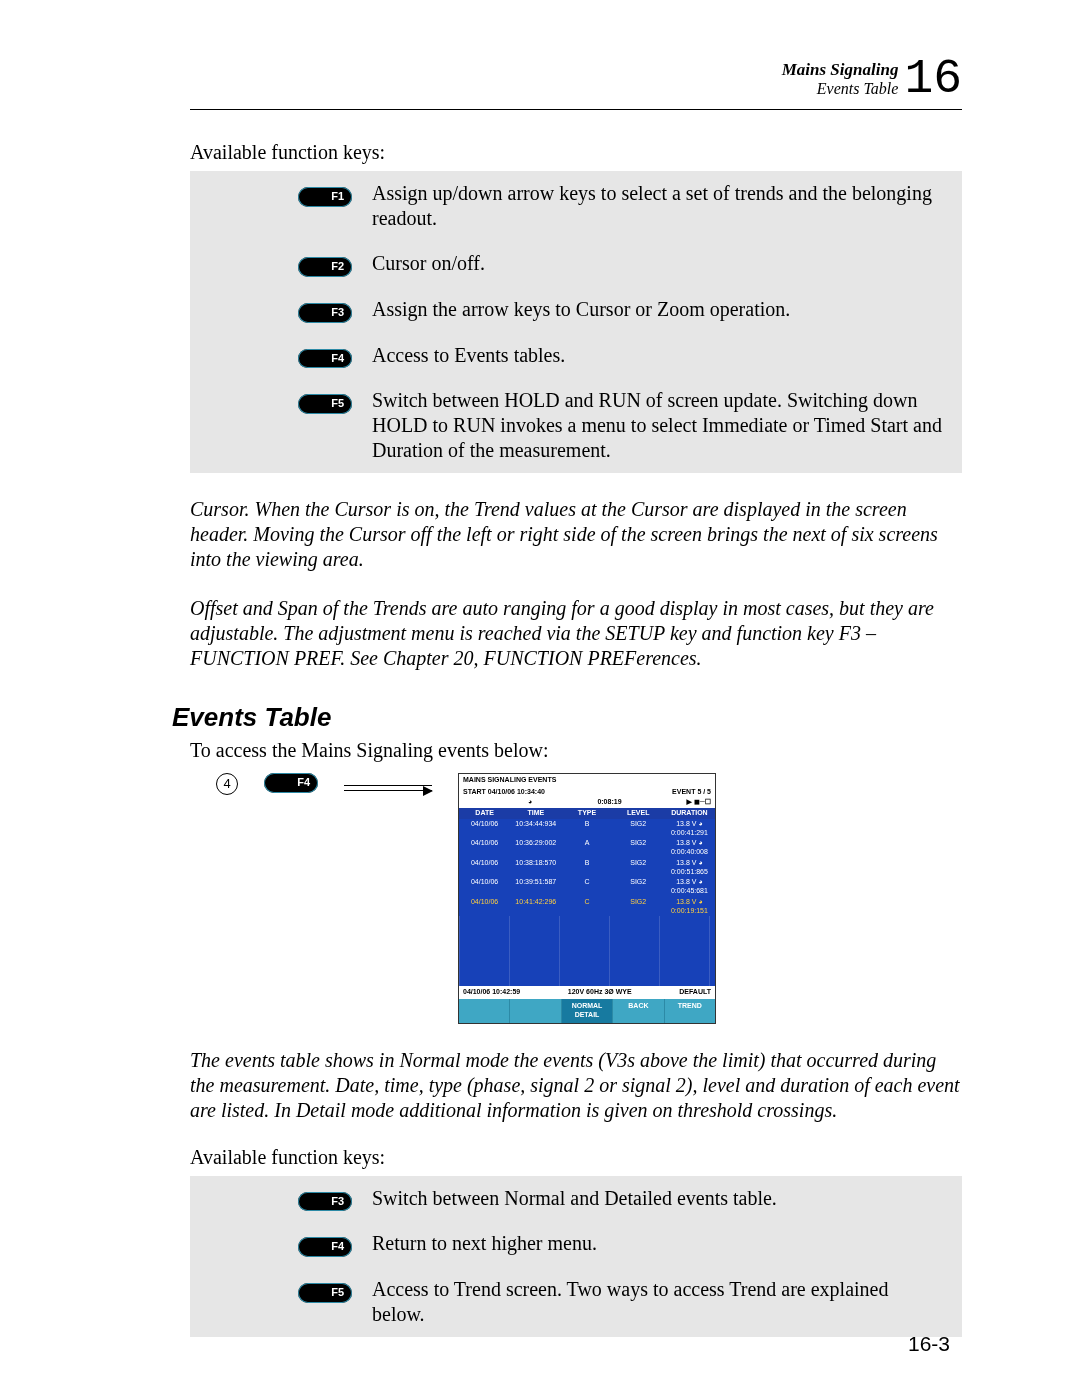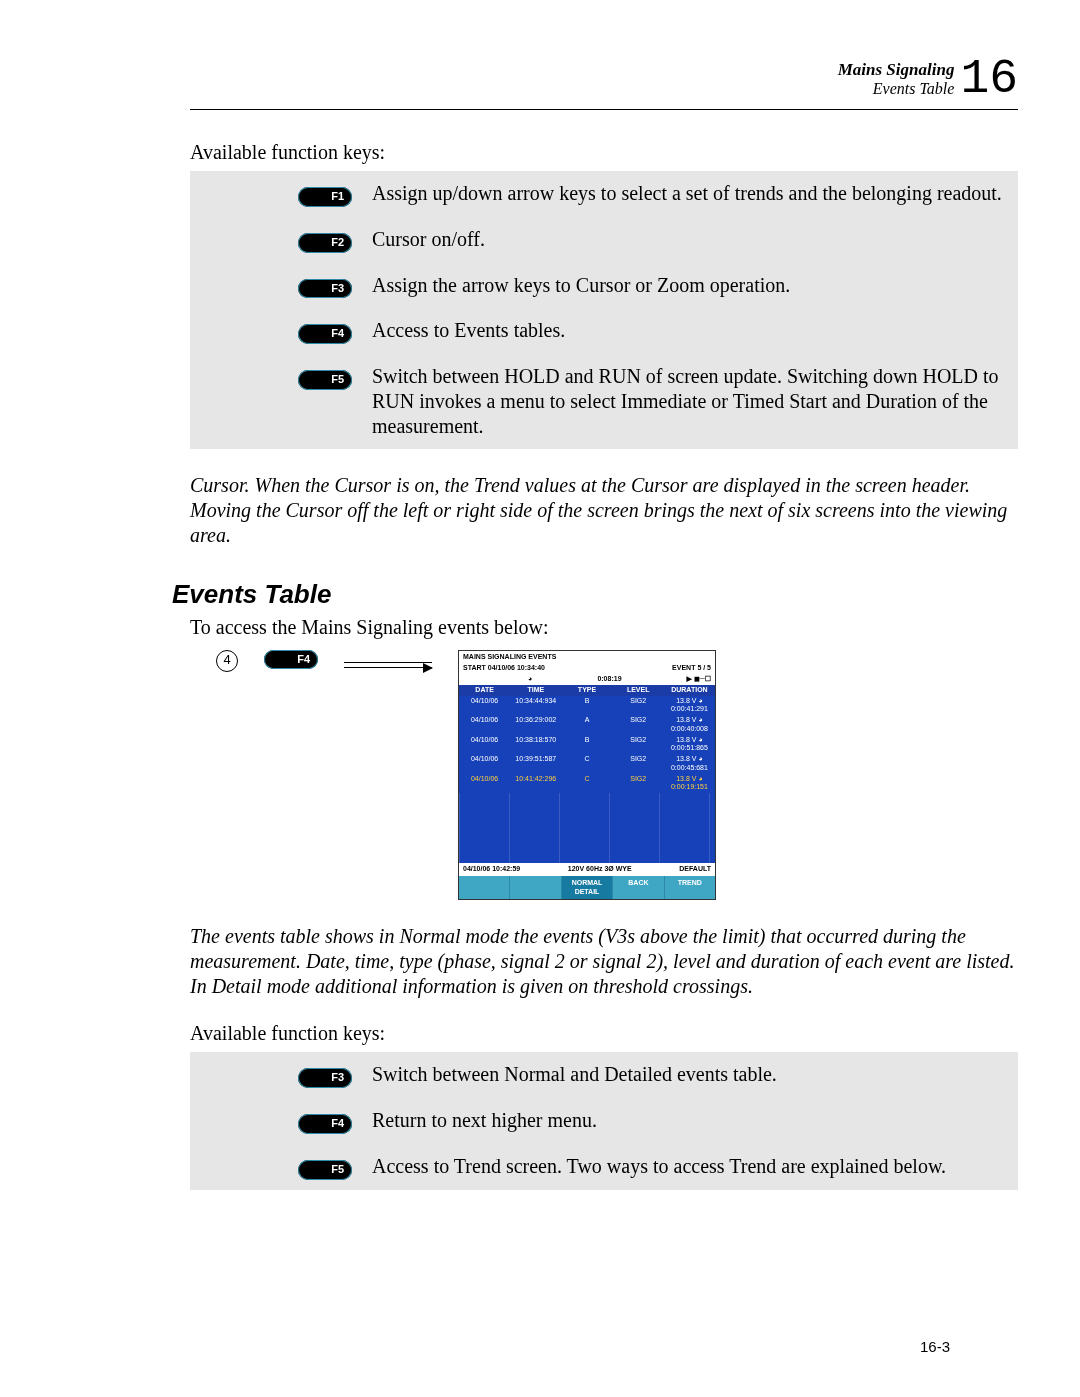--- a/index.html
+++ b/index.html
@@ -3,21 +3,21 @@
 <meta charset="utf-8">
 <style>
   html,body{margin:0;padding:0;background:#fff;}
   .page{
     width:1080px;
     height:1397px;
     position:relative;
     font-family:"Times New Roman",Times,serif;
     color:#000;
     box-sizing:border-box;
-    padding:55px 62px 50px 190px;
+    padding:55px 118px 50px 190px;
     font-size:20px;
     line-height:1.25;
   }
   .hdr{
     display:flex;
     justify-content:flex-end;
     align-items:center;
     margin-bottom:6px;
   }
   .hdr-txt{
@@ -85,21 +85,21 @@
   .shot .thead span, .shot .trow span{flex:1;padding:1px 2px;text-align:center;}
   .shot .body{background:#1741b8;}
   .shot .trow{display:flex;color:#fff;}
   .shot .trow.sel{color:#ffd040;}
   .shot .blank{height:70px;background:#1741b8;background-image:repeating-linear-gradient(to right, rgba(255,255,255,.15) 0 1px, transparent 1px 50px);}
   .shot .foot1{display:flex;justify-content:space-between;background:#fff;font-weight:bold;padding:2px 4px;}
   .shot .foot2{display:flex;background:#3fa7c4;color:#fff;font-weight:bold;text-align:center;}
   .shot .foot2 span{flex:1;padding:3px 0;border-left:1px solid #2c8aa6;font-size:7px;}
   .shot .foot2 span:first-child{border-left:none;}
   .shot .foot2 span.on{background:#177aa0;}
-  .pgnum{position:absolute;bottom:40px;right:130px;font-family:Arial,Helvetica,sans-serif;font-size:15px;}
+  .pgnum{position:absolute;bottom:40px;right:130px;font-family:Arial,Helvetica,sans-serif;font-size:21px;}
 </style>
 </head>
 <body>
 
 <div class="page">
 
   <div class="hdr">
     <div class="hdr-txt">
       <div>Mains Signaling</div>
       <div class="hdr-sub">Events Table</div>
@@ -129,20 +129,21 @@
       <td>Access to Events tables.</td>
     </tr>
     <tr>
       <td class="keycell"><span class="fkey">F5</span></td>
       <td>Switch between HOLD and RUN of screen update. Switching down HOLD to RUN invokes a menu to select Immediate or Timed Start and Duration of the measurement.</td>
     </tr>
   </tbody>
     </table>
 
   <p class="para">Cursor. When the Cursor is on, the Trend values at the Cursor are displayed in the screen header. Moving the Cursor off the left or right side of the screen brings the next of six screens into the viewing area.</p>
+  <p class="para">Offset and Span of the Trends are auto ranging for a good display in most cases, but they are adjustable. The adjustment menu is reached via the SETUP key and function key F3 – FUNCTION PREF. See Chapter 20, FUNCTION PREFerences.</p>
 
   <div class="h2">Events Table</div>
   <p style="margin:0 0 4px 0;">To access the Mains Signaling events below:</p>
 
   <div class="access-row">
     <div class="circ">4</div>
     <span class="fkey" style="padding-left:24px;">F4</span>
     <div class="arrow2">
       <div class="ln"></div>
         <div class="ln"></div>

